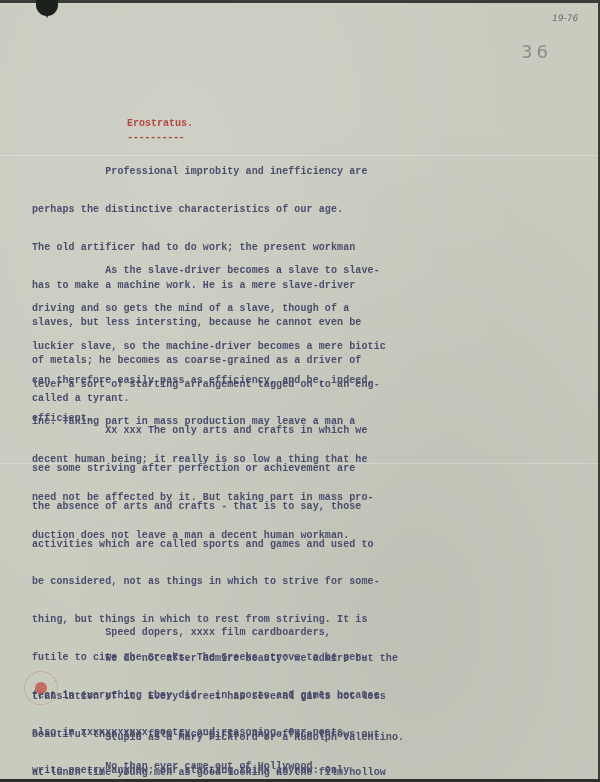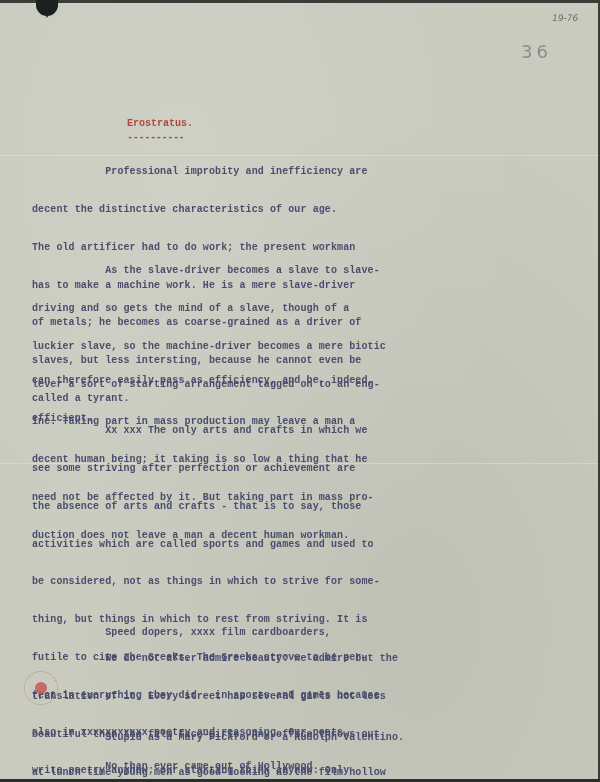--- a/index.html
+++ b/index.html
@@ -80,35 +80,35 @@
   <div class="clip"></div>
 
   <div class="hand ref">19-76</div>
   <div class="hand pagenum">36</div>
 
   <div class="title">Erostratus.</div>
   <div class="underline">----------</div>
 
   <div class="typed" style="top:138px">
     <div>            Professional improbity and inefficiency are</div>
-    <div>decent the distinctive characteristics of our age.</div>
+    <div>perhaps the distinctive characteristics of our age.</div>
     <div>The old artificer had to do work; the present workman</div>
     <div>has to make a machine work. He is a mere slave-driver</div>
+    <div>slaves, but less intersting, because he cannot even be</div>
     <div>of metals; he becomes as coarse-grained as a driver of</div>
-    <div>slaves, but less intersting, because he cannot even be</div>
     <div>called a tyrant.</div>
   </div>
 
   <div class="typed" style="top:237px">
     <div>            As the slave-driver becomes a slave to slave-</div>
     <div>driving and so gets the mind of a slave, though of a</div>
     <div>luckier slave, so the machine-driver becomes a mere biotic</div>
     <div>lever a sort of starting arrangement tagged on to an eng-</div>
     <div>ine. Taking part in mass production may leave a man a</div>
-    <div>decent human being; it taking is so low a thing that he</div>
+    <div>decent human being; it really is so low a thing that he</div>
     <div>need not be affected by it. But taking part in mass pro-</div>
     <div>duction does not leave a man a decent human workman.</div>
   </div>
 
   <div class="typed" style="top:347px">
     <div>can therefore easily pass as efficiency, and be, indeed,</div>
     <div>efficient.</div>
   </div>
 
   <div class="typed" style="top:397px">

